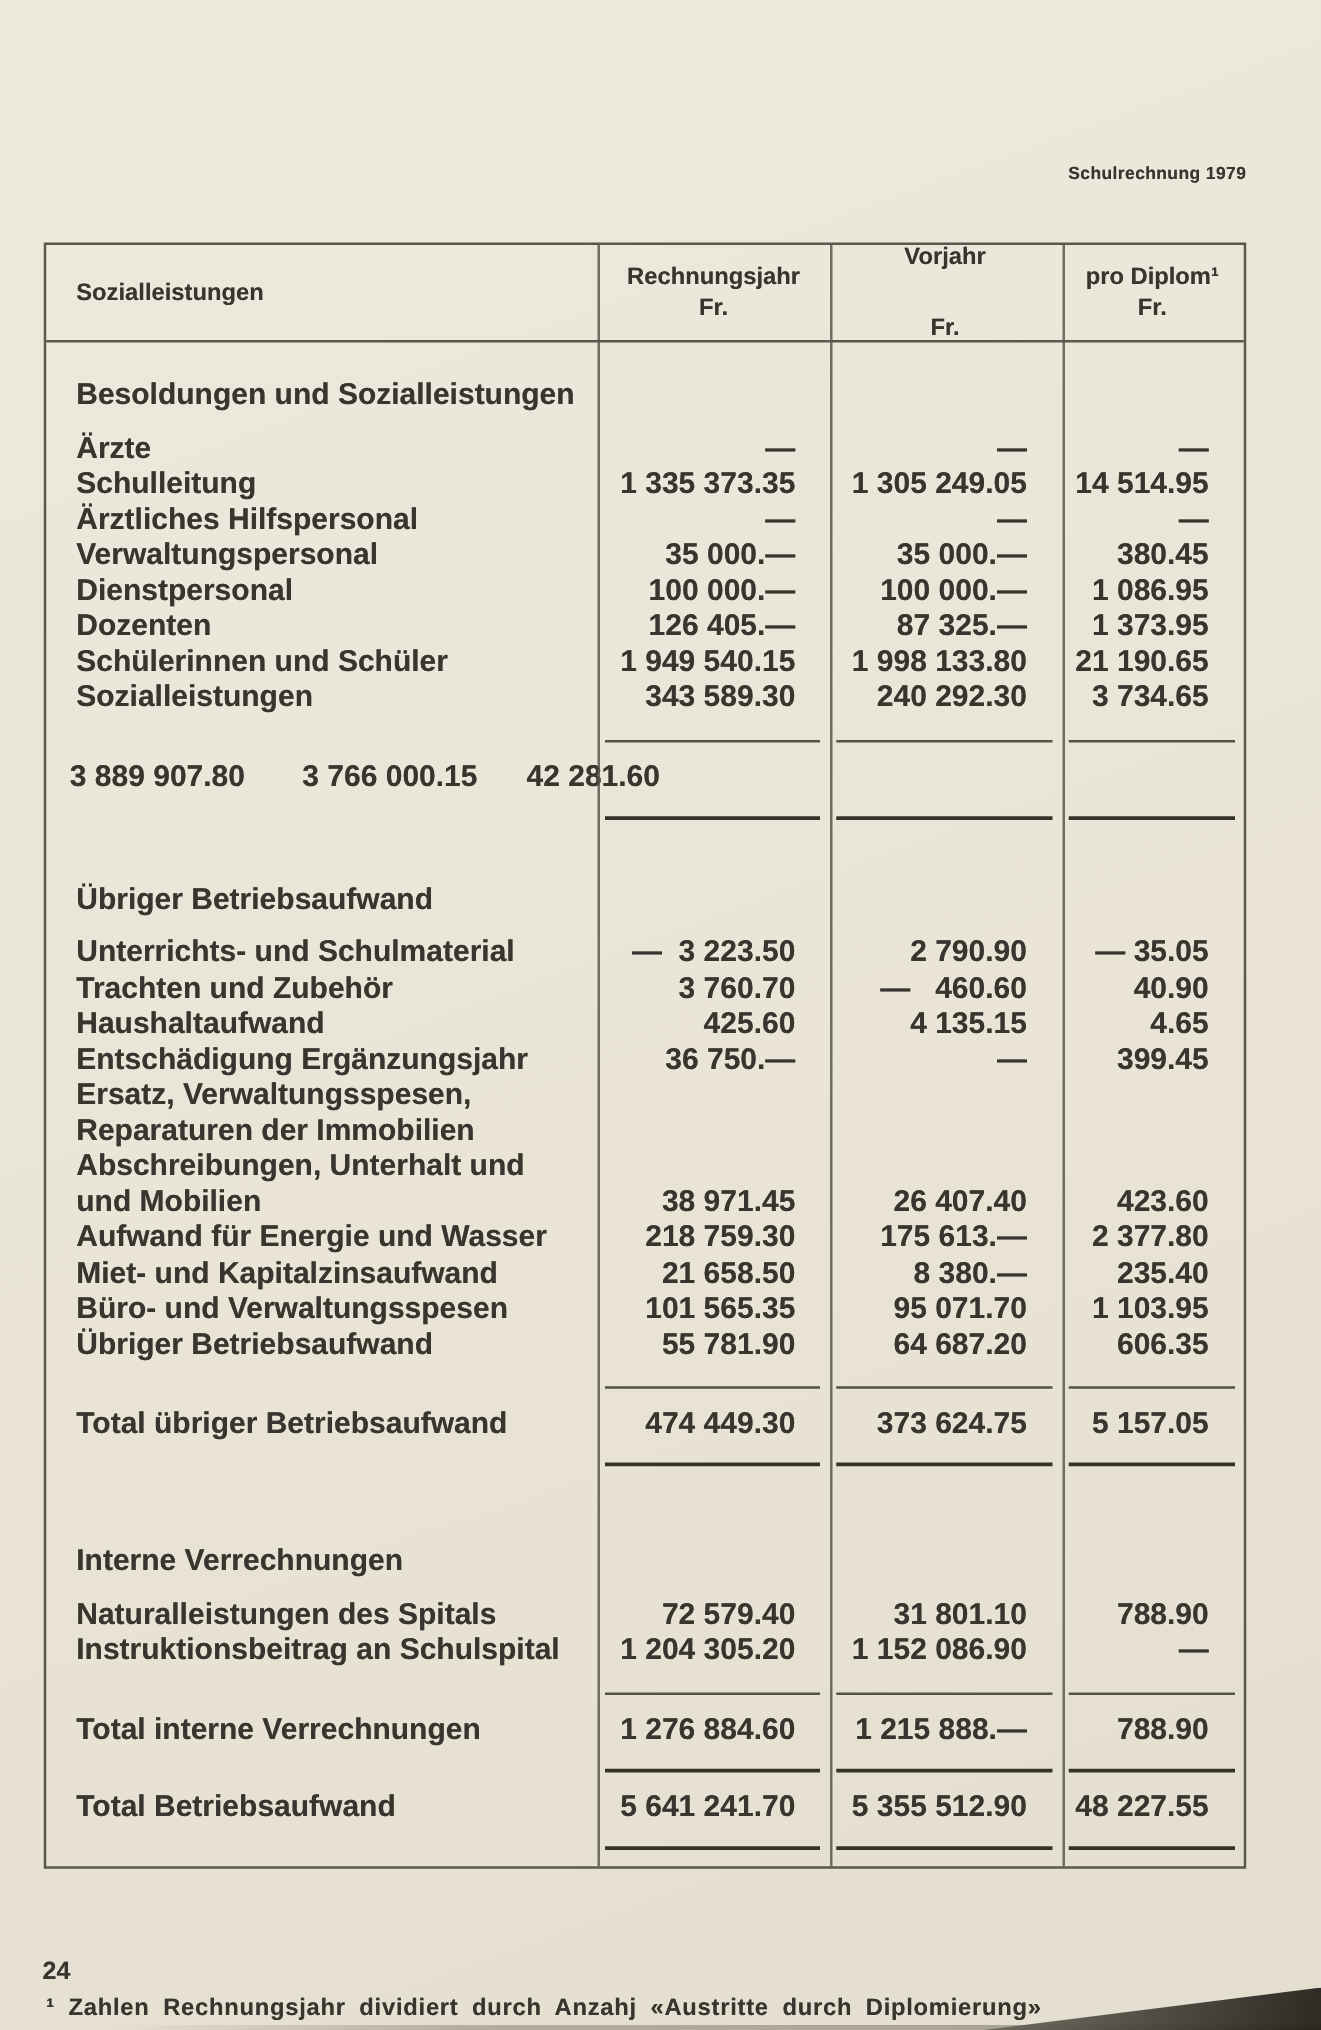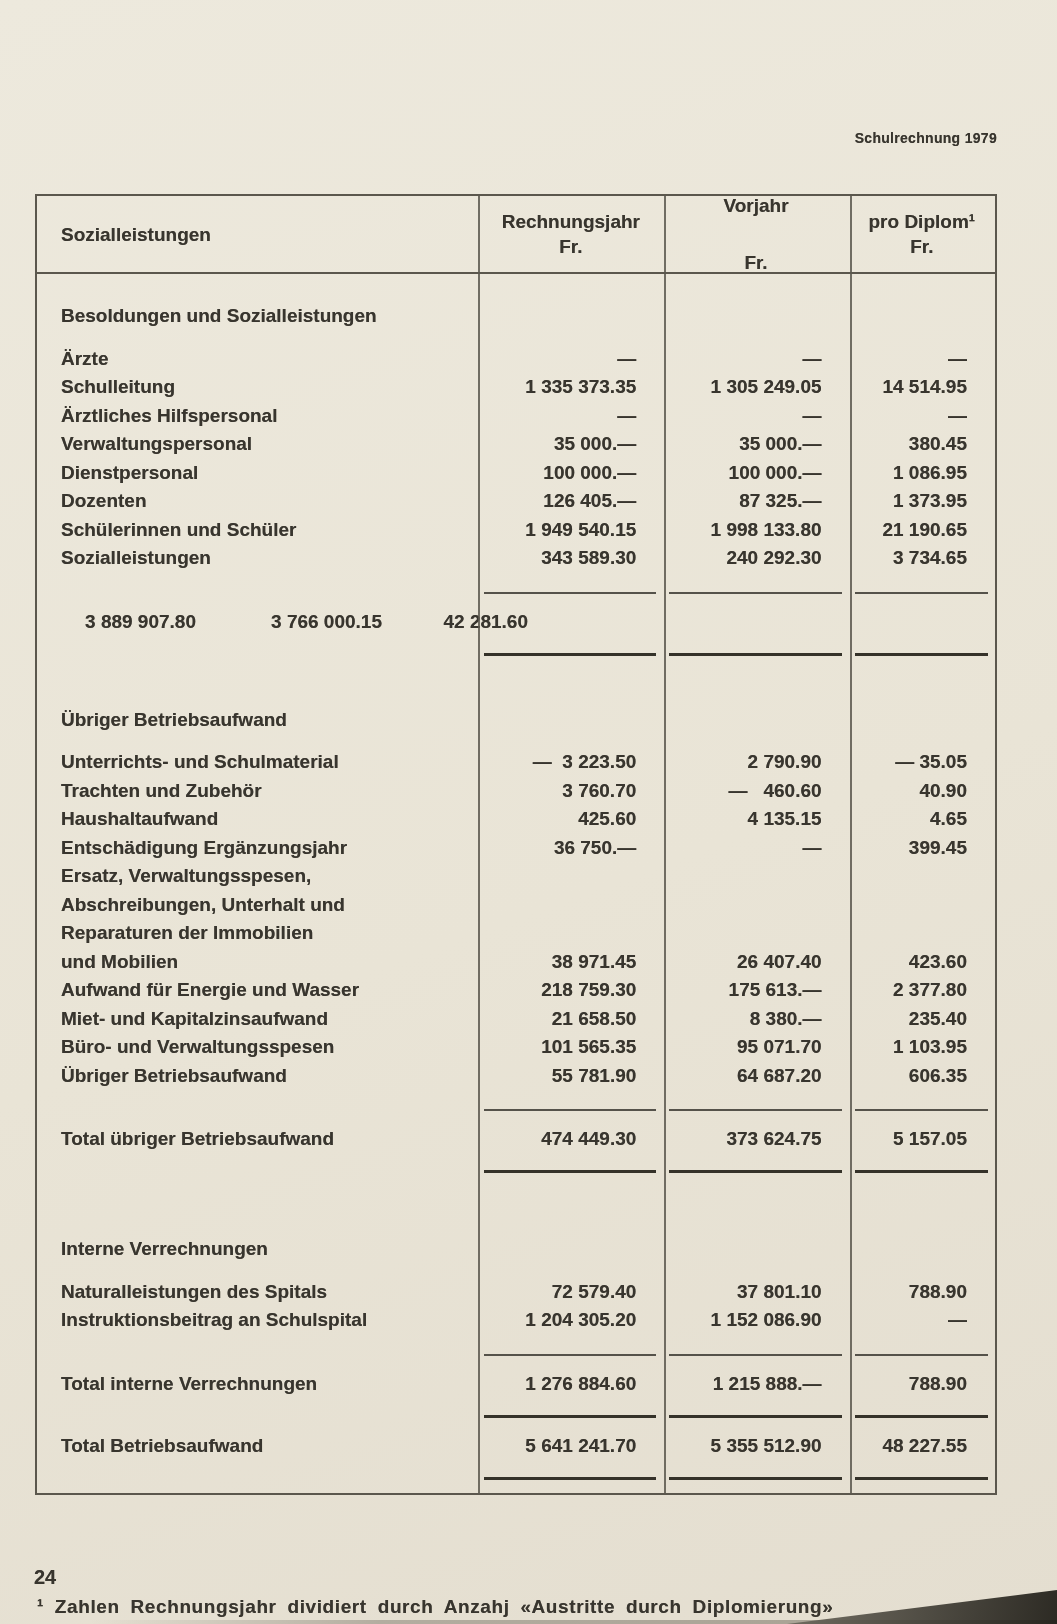--- a/index.html
+++ b/index.html
@@ -25,21 +25,21 @@
   
   .thead{
     display:flex;height:78px;border-bottom:2px solid #5b574d;box-sizing:border-box;
     font-weight:700;font-size:19px;
     text-shadow:0 0 .5px rgba(56,53,46,.6);
   }
   .hc{display:flex;flex-direction:column;justify-content:center;text-align:center;line-height:25px;box-sizing:border-box;}
   .hc1{width:443px;text-align:left;padding-left:24px;justify-content:center;}
   .hc2{width:186px;border-radius:15px;} .hc3{width:186px;gap:32px;} .hc4{width:147px;}
   
-  .tbody{padding-top:26px;font-size:19px;font-weight:700;text-shadow:0 0 .5px rgba(56,53,46,.6);}
+  .tbody{padding-top:26px;font-size:24px;font-weight:700;text-shadow:0 0 .5px rgba(56,53,46,.6);}
   .trow{display:flex;align-items:center;height:28.5px;}
   .trow .c1{width:443px;padding-left:24px;box-sizing:border-box;white-space:nowrap;}
   .trow .c2{width:186px;text-align:right;padding-right:27px;box-sizing:border-box;white-space:pre;}
   .trow .c3{width:186px;text-align:right;padding-right:27px;box-sizing:border-box;white-space:pre;}
   .trow .c4{width:147px;text-align:right;padding-right:28px;box-sizing:border-box;white-space:pre;}
   .trow.section{margin-top:2px;margin-bottom:14px;}
   .trow.total{margin-top:13px;height:30px;}
   
   .rrow{display:flex;margin-top:19px;height:2px;}
   .rrow .c1{width:443px;}
@@ -214,27 +214,27 @@
         <div class="c3">—</div>
         <div class="c4">399.45</div>
       </div>
       <div class="trow data">
         <div class="c1">Ersatz, Verwaltungsspesen,</div>
         <div class="c2"></div>
         <div class="c3"></div>
         <div class="c4"></div>
       </div>
       <div class="trow data">
+        <div class="c1">Reparaturen der Immobilien</div>
+        <div class="c2"></div>
+        <div class="c3"></div>
+        <div class="c4"></div>
+      </div>
+      <div class="trow data">
         <div class="c1">Abschreibungen, Unterhalt und</div>
-        <div class="c2"></div>
-        <div class="c3"></div>
-        <div class="c4"></div>
-      </div>
-      <div class="trow data">
-        <div class="c1">Reparaturen der Immobilien</div>
         <div class="c2"></div>
         <div class="c3"></div>
         <div class="c4"></div>
       </div>
       <div class="trow data">
         <div class="c1">und Mobilien</div>
         <div class="c2">38 971.45</div>
         <div class="c3">26 407.40</div>
         <div class="c4">423.60</div>
       </div>
@@ -295,21 +295,21 @@
       <div class="gap-lg"></div>
       <div class="trow section">
         <div class="c1">Interne Verrechnungen</div>
         <div class="c2"></div>
         <div class="c3"></div>
         <div class="c4"></div>
       </div>
       <div class="trow data">
         <div class="c1">Naturalleistungen des Spitals</div>
         <div class="c2">72 579.40</div>
-        <div class="c3">37 801.10</div>
+        <div class="c3">31 801.10</div>
         <div class="c4">788.90</div>
       </div>
       <div class="trow data">
         <div class="c1">Instruktionsbeitrag an Schulspital</div>
         <div class="c2">1 204 305.20</div>
         <div class="c3">1 152 086.90</div>
         <div class="c4">—</div>
       </div>
       <div class="rrow">
         <div class="c1"></div>

